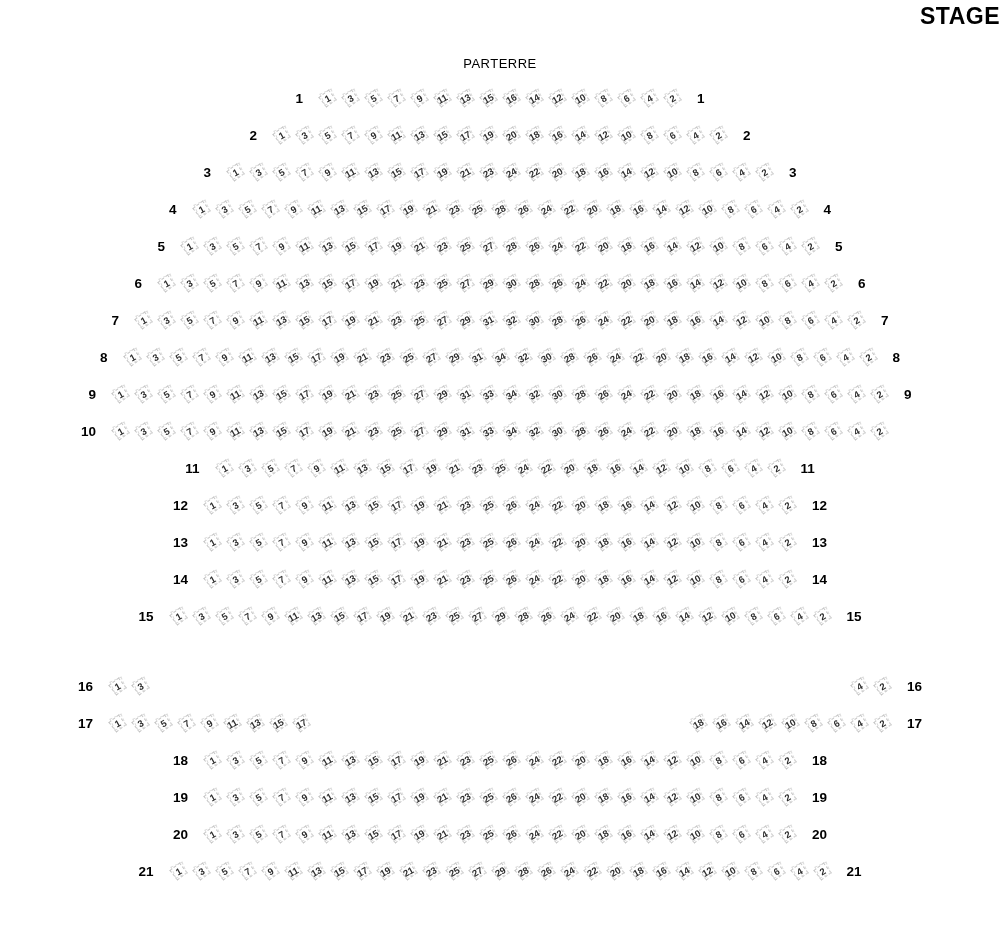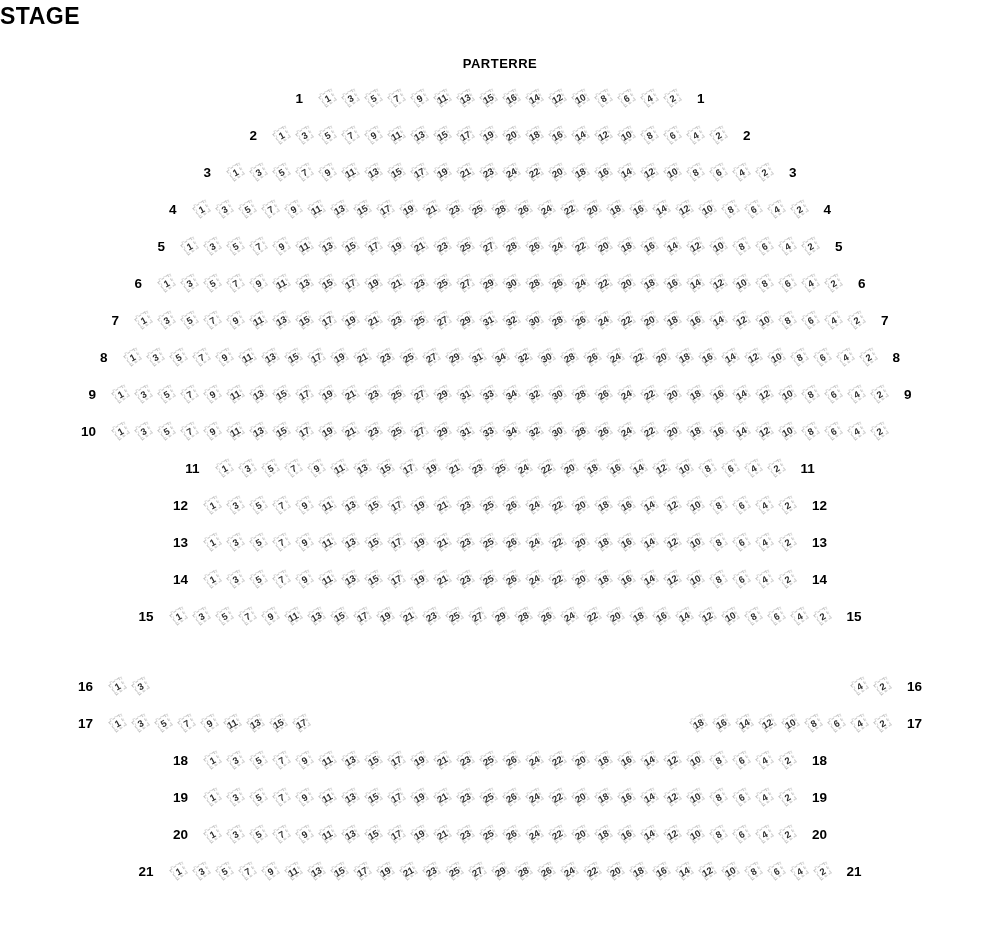--- a/index.html
+++ b/index.html
@@ -10,32 +10,32 @@
     --label: #000000;
   }
   body {
     width: 1000px;
     height: 932px;
     background: #ffffff;
     font-family: "Liberation Sans", sans-serif;
     overflow: hidden;
   }
   .stage-title {
-    text-align: left;
+    text-align: right;
     font-size: 23px;
     font-weight: bold;
     letter-spacing: 0.5px;
     color: var(--label);
     padding-top: 3px;
     height: 30px;
   }
   .section-title {
     text-align: center;
     font-size: 13px;
-    font-weight: bold;
+    font-weight: normal;
     letter-spacing: 0.5px;
     color: var(--label);
     margin-top: 26px;
     height: 16px;
   }
   .seatmap {
     width: 872px;
     margin: 8px auto 0 auto;
   }
   .row {

